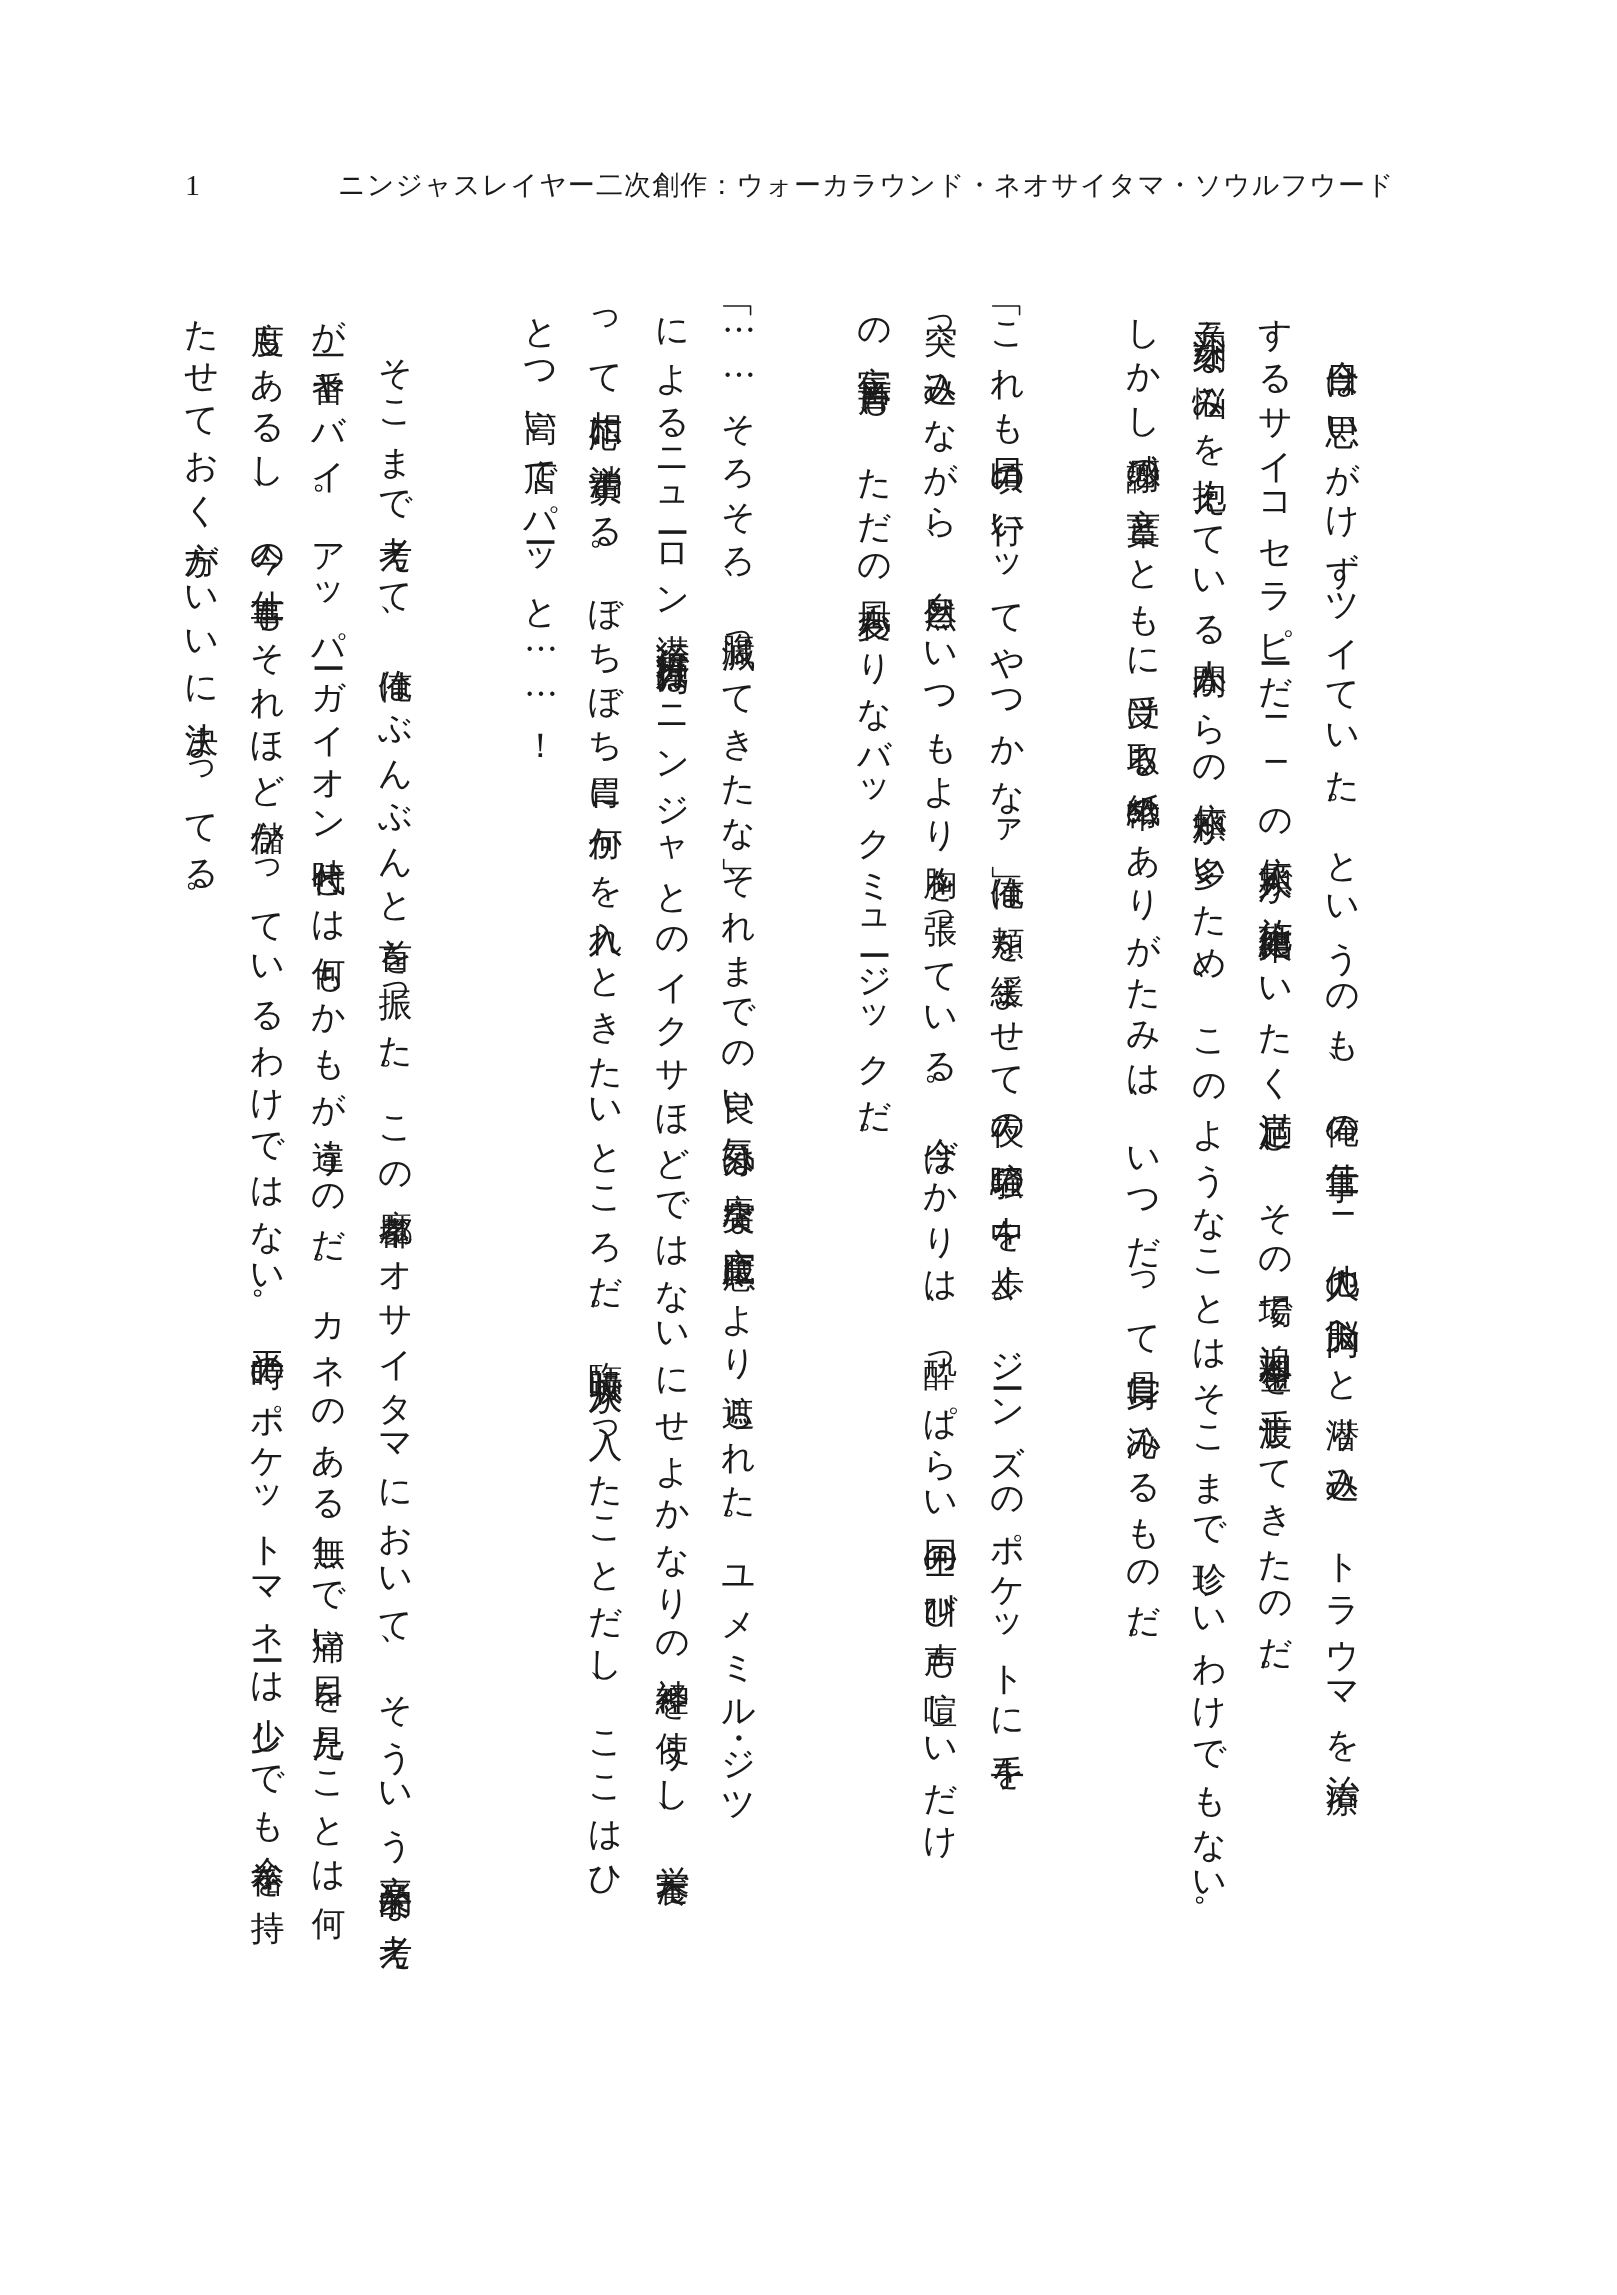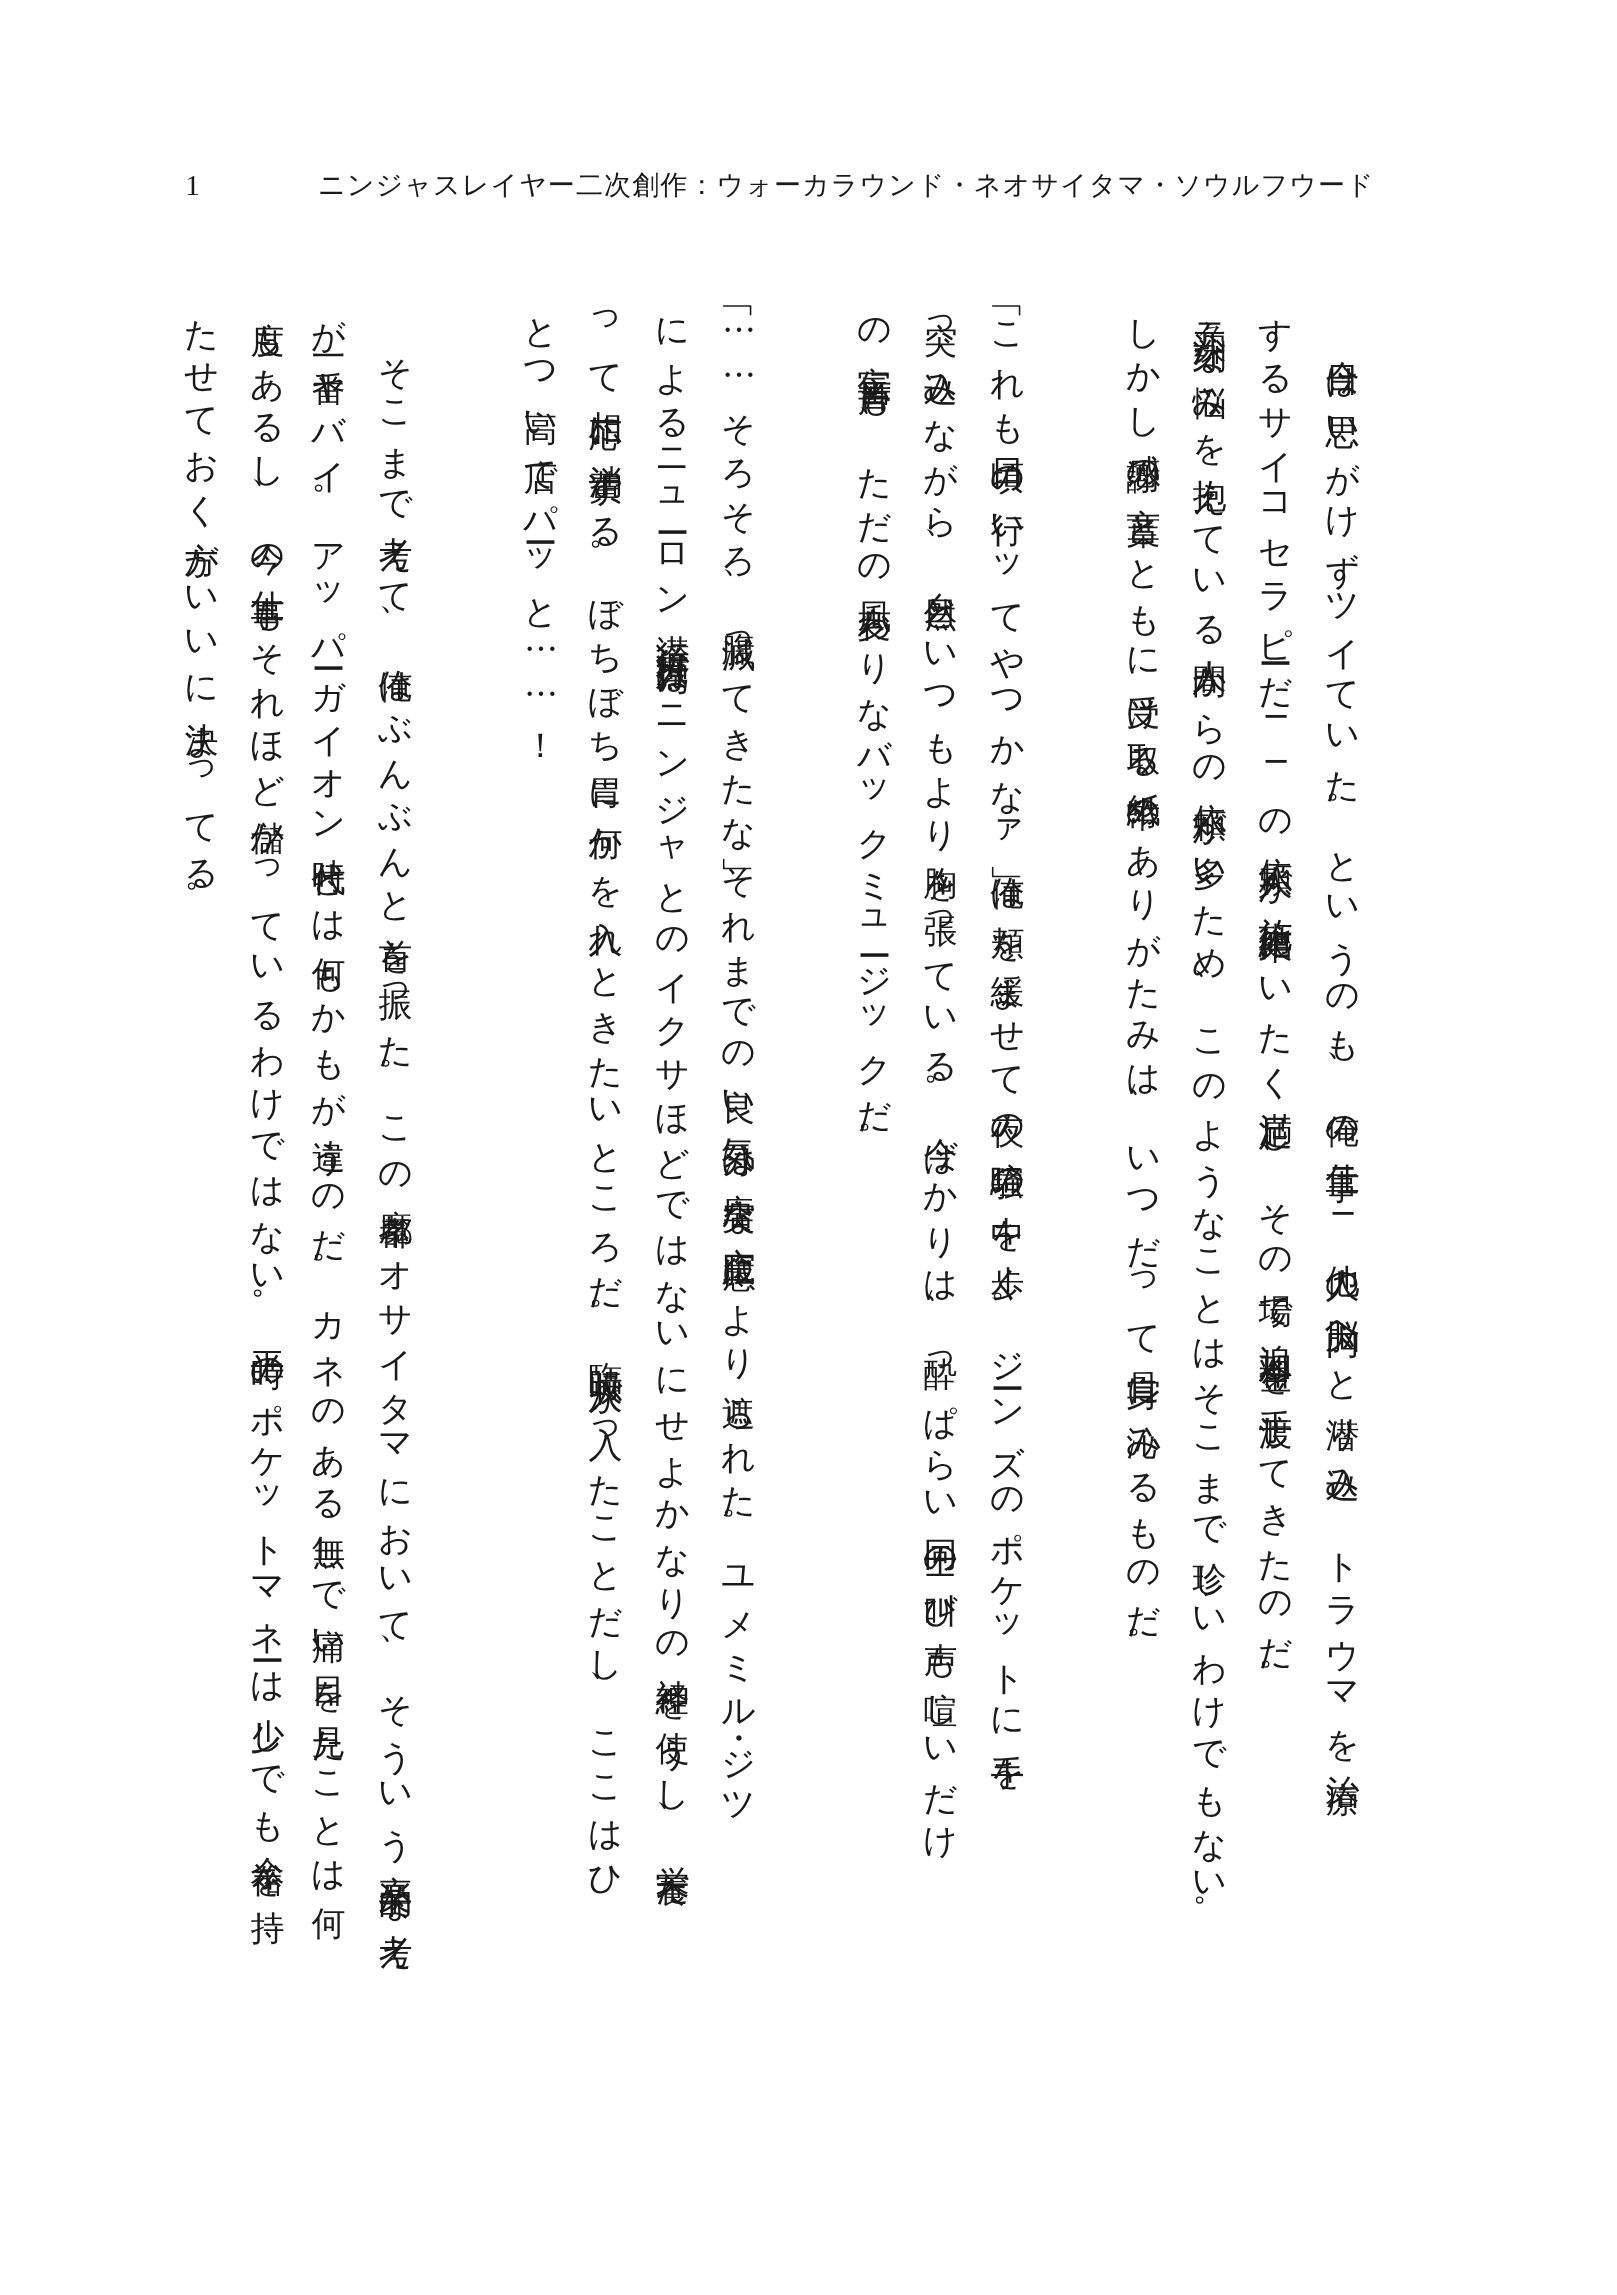--- a/index.html
+++ b/index.html
@@ -32,21 +32,21 @@
     .page-number {
       position: absolute;
       left: 0;
       top: 0;
       font-size: 30px;
       line-height: 41px;
       font-family: "Liberation Serif", "DejaVu Serif", serif;
     }
     .header-title {
       position: absolute;
-      left: 133px;
+      left: 153px;
       top: 0;
       width: 985px;
       font-size: 27px;
       line-height: 41px;
       white-space: nowrap;
       letter-spacing: 1.1px;
       font-family: "DejaVu Serif", "Liberation Serif", serif;
     }
     .body-text {
       position: absolute;

